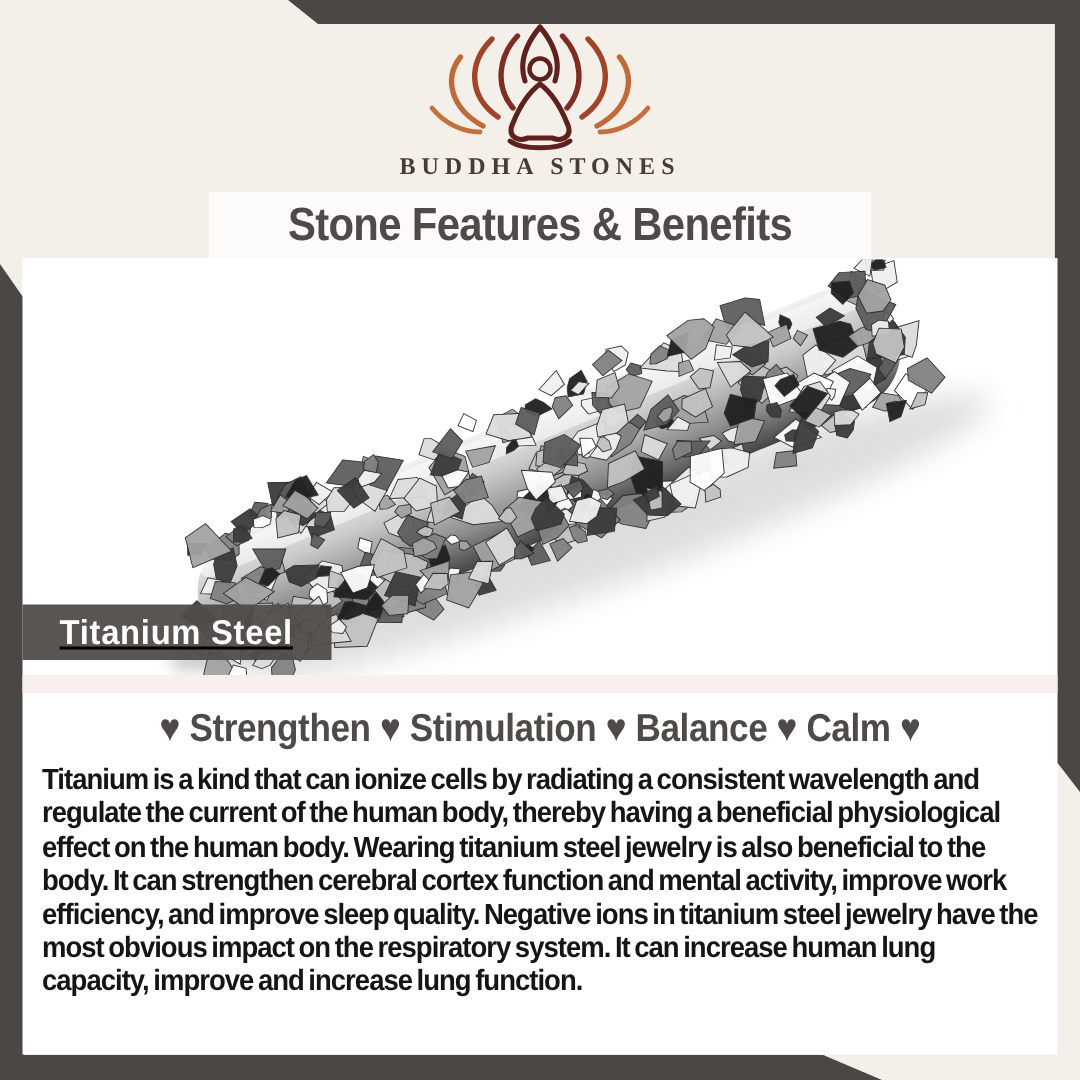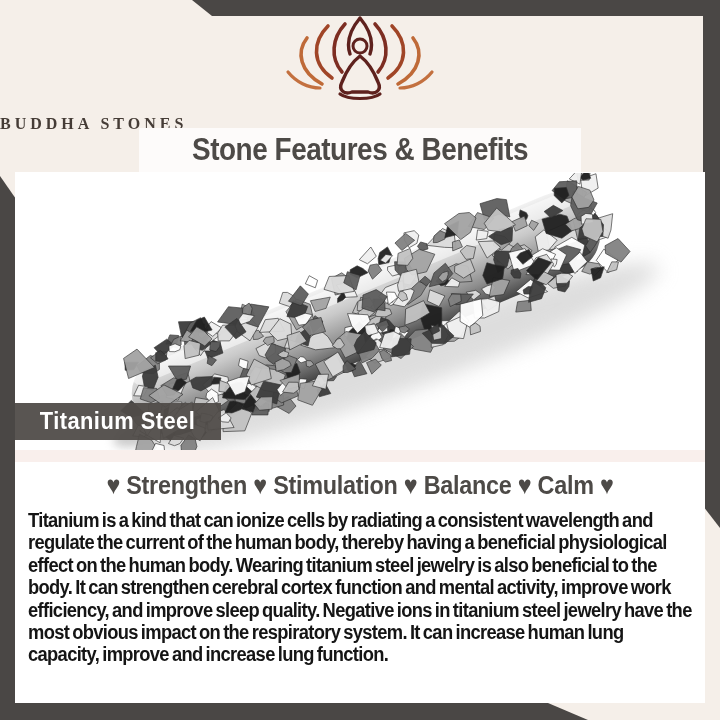--- a/index.html
+++ b/index.html
@@ -11,32 +11,32 @@
   #top-bar{left:0;top:0;width:720px;height:16px;
     clip-path:polygon(192px 0,720px 0,720px 16px,212px 16px);}
   #right-bar{left:703px;top:0;width:17px;height:528px;
     clip-path:polygon(0 0,17px 0,17px 528px,0 506px);}
   #left-bar{left:0;top:176px;width:16px;height:544px;
     clip-path:polygon(0 0,16px 23px,16px 544px,0 544px);}
   #bottom-bar{left:0;top:703px;width:590px;height:17px;
     clip-path:polygon(0 0,548px 0,588px 17px,0 17px);}
   
   #logo-wrap{left:260px;top:16px;width:200px;height:88px;}
-  #brand-name{left:0;top:103px;width:720px;
+  #brand-name{left:0;top:103px;width:720px;text-align:center;
     font-family:"Liberation Serif",serif;font-size:16px;font-weight:600;
-    letter-spacing:4px;color:#453c36;margin-top:12px;}
+    letter-spacing:4px;color:#453c36;}
   #title-banner{left:139px;top:128px;width:442px;height:45px;background:#fdfbfa;}
   #page-title{left:0;top:132px;width:720px;text-align:center;
     font-size:31px;font-weight:800;color:#4d4a47;letter-spacing:-0.5px;
     transform:scaleX(0.9);}
   
   #content-card{left:15px;top:172px;width:690px;height:531px;background:#ffffff;}
   #product-image{left:15px;top:173px;width:690px;height:278px;}
   #image-label{left:15px;top:403px;width:206px;height:37px;
-    background:rgba(80,76,73,0.95);display:flex;align-items:center;}
+    background:rgba(80,76,73,0.95);display:flex;align-items:center;text-decoration:underline;}
   #image-label span{display:inline-block;padding-left:26px;color:#ffffff;
     font-size:23px;font-weight:700;letter-spacing:0.5px;transform:scaleX(0.95);
     transform-origin:left center;white-space:nowrap;}
   #section-divider{left:15px;top:450px;width:690px;height:12px;background:#f9efec;}
   
   #benefits-headline{left:0;top:470px;width:720px;text-align:center;
     font-size:26px;font-weight:800;color:#4d4a47;letter-spacing:-0.3px;
     transform:scaleX(0.9);}
   #benefits-paragraph{left:28px;top:509px;width:710px;
     font-size:19.5px;font-weight:700;color:#151515;line-height:22.4px;

